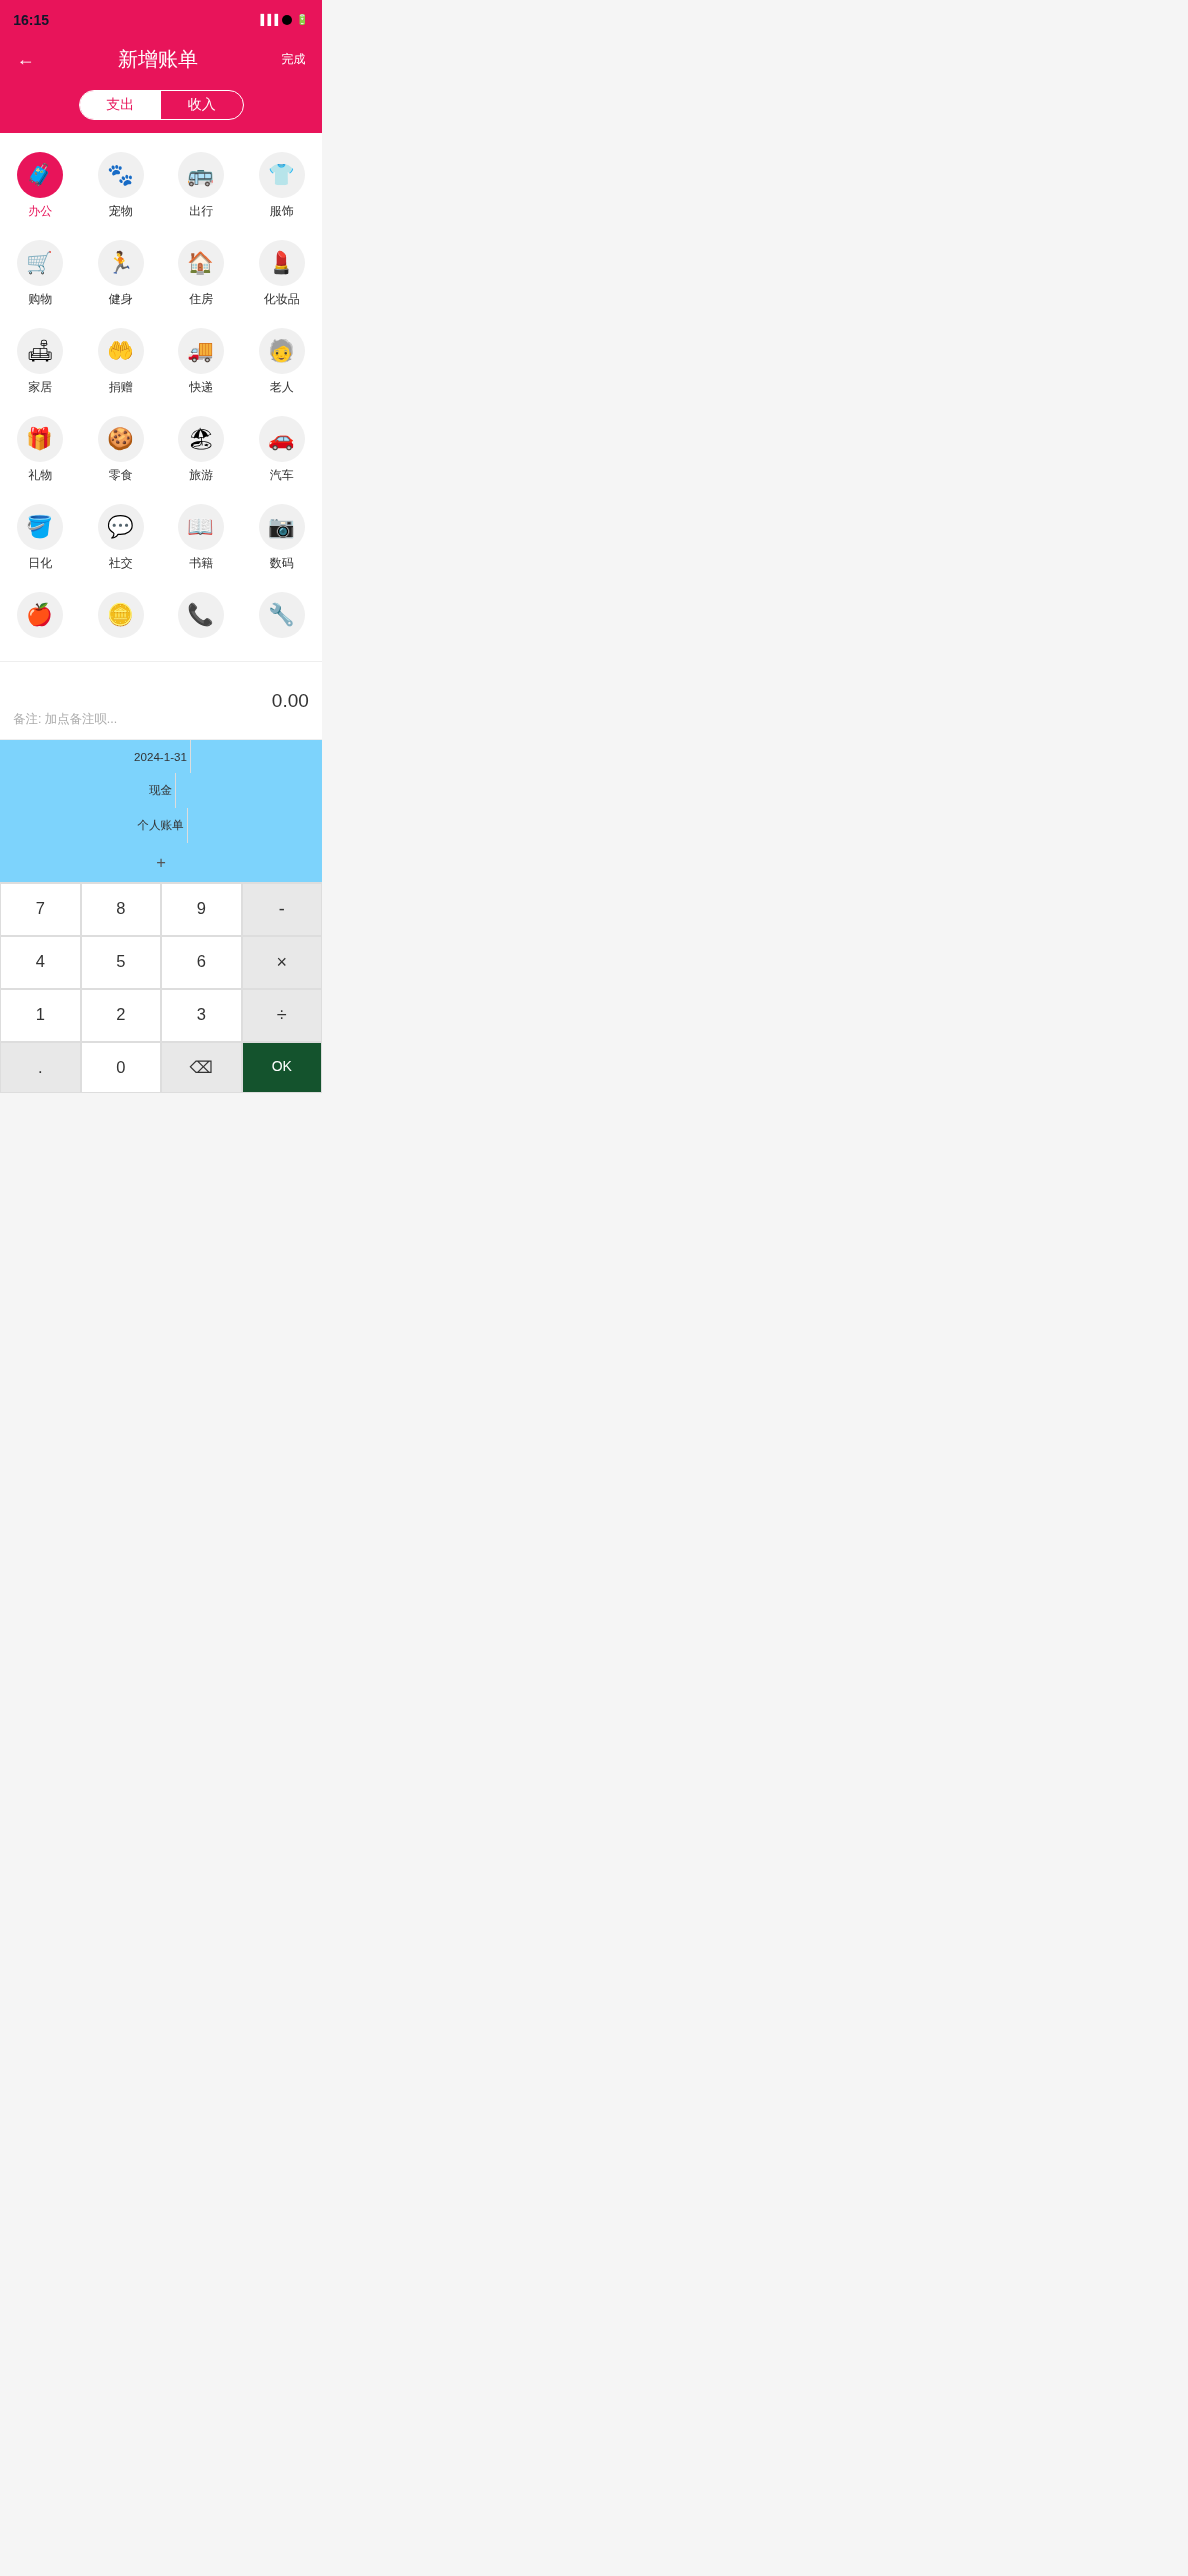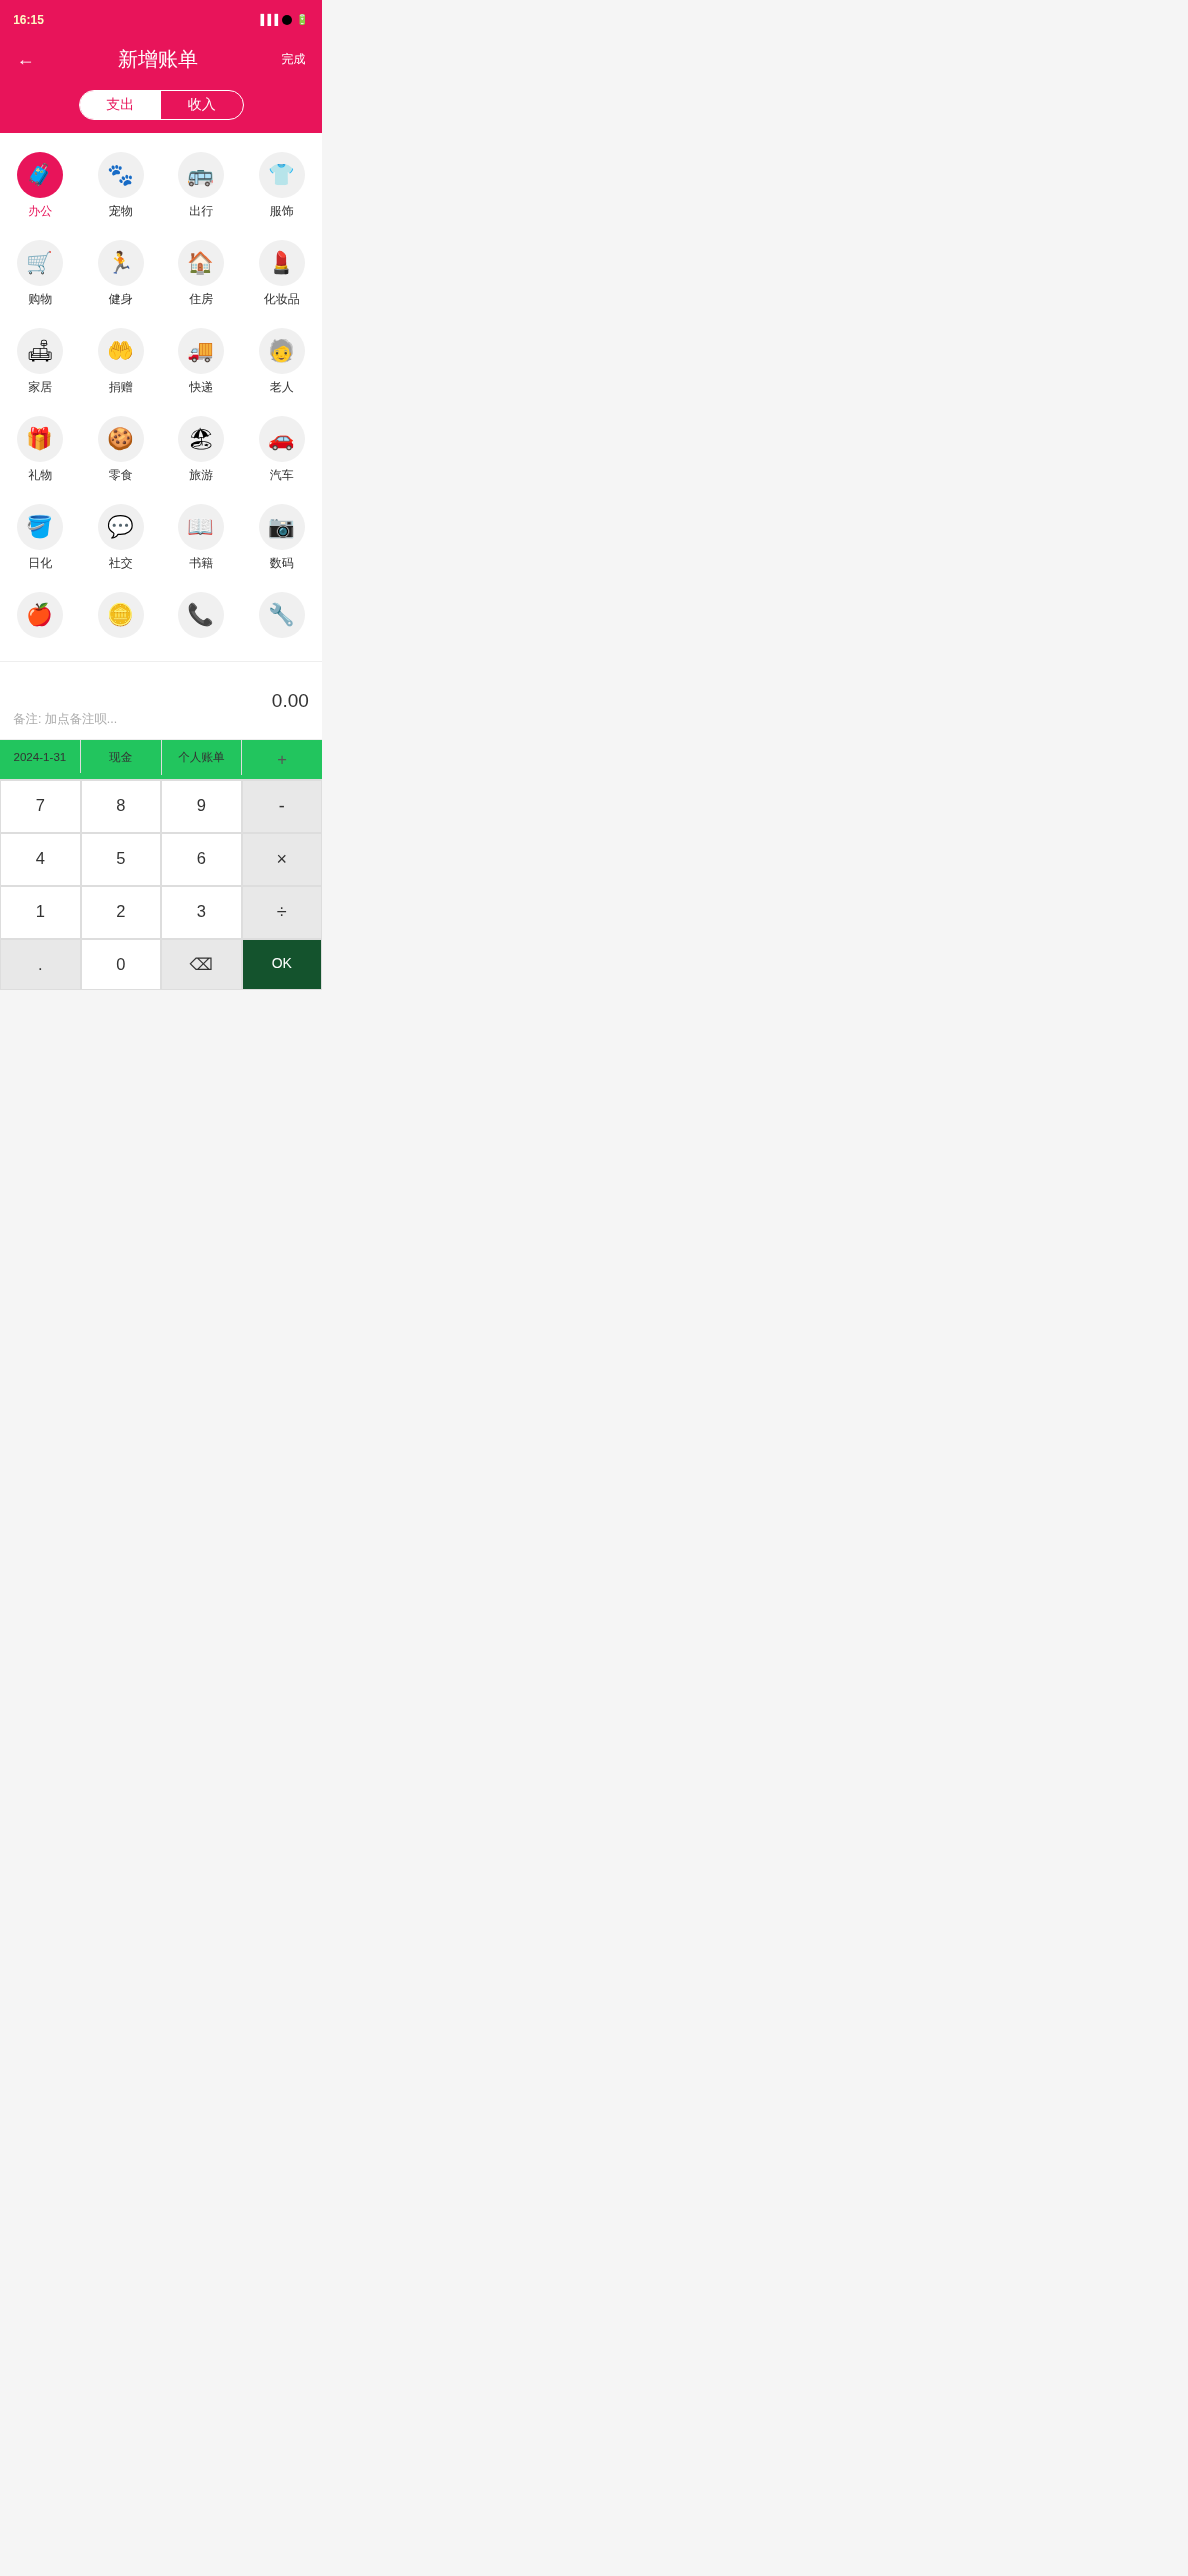--- a/index.html
+++ b/index.html
@@ -14,22 +14,22 @@
     
     .status-bar {
       background: #E8145A;
       display: flex;
       justify-content: space-between;
       align-items: center;
       padding: 6.6px 13.2px 3.3px;
       height: 36px;
     }
     .status-time {
-      color: #fef9c3;
-      font-size: 12px;
+      color: #0f172a;
+      font-size: 14px;
       font-weight: 600;
     }
     .status-icons {
       display: flex;
       gap: 4.1px;
       align-items: center;
     }
     .status-dot {
       width: 10px;
       height: 10px;
@@ -144,24 +144,25 @@
       margin-top: 37px;
     }
     .amount-text {
       color: #333;
       font-size: 19px;
       font-weight: 500;
     }
 
     
     .numpad-info-row {
-      background: #22c55e;
-      display: flex;
-      align-items: flex-start;
+      background: #7dd3fc;
+      display: flex;
+      align-items: center;
       border-bottom: 0.8px solid #ddd;
+      flex-direction: column;
     }
     .numpad-info-cell {
       flex: 1;
       text-align: center;
       padding: 10px 3.3px;
       font-size: 11.6px;
       color: #333;
       border-right: 0.8px solid #ddd;
       cursor: pointer;
     }

